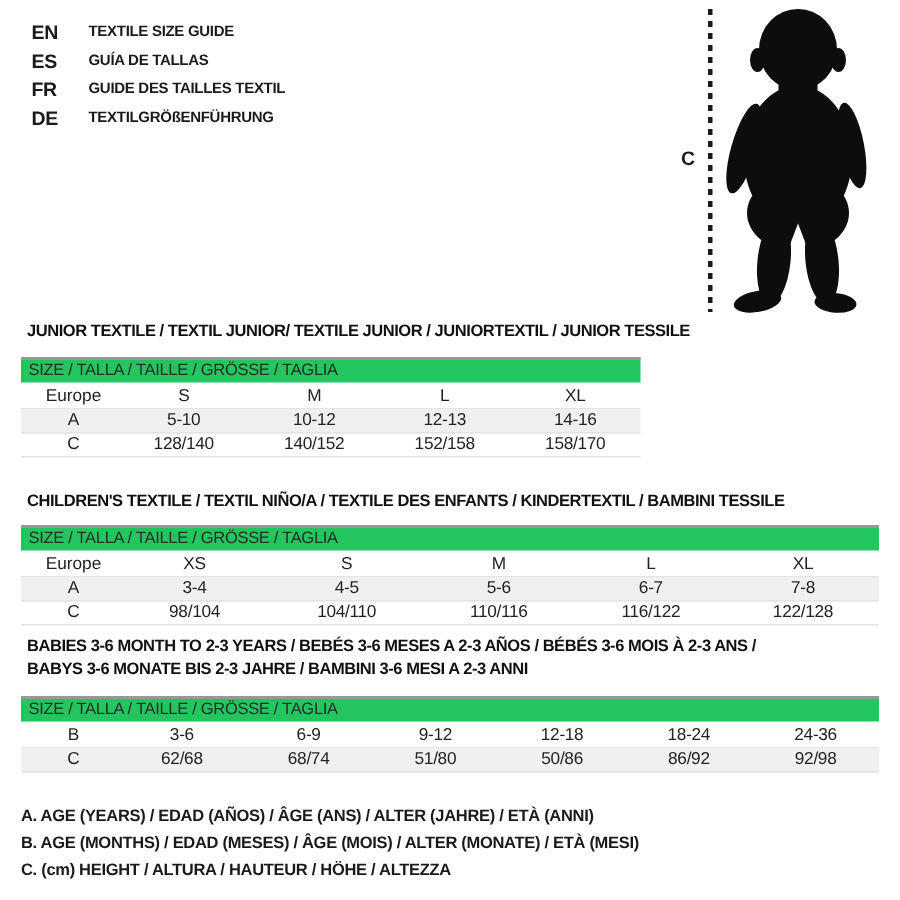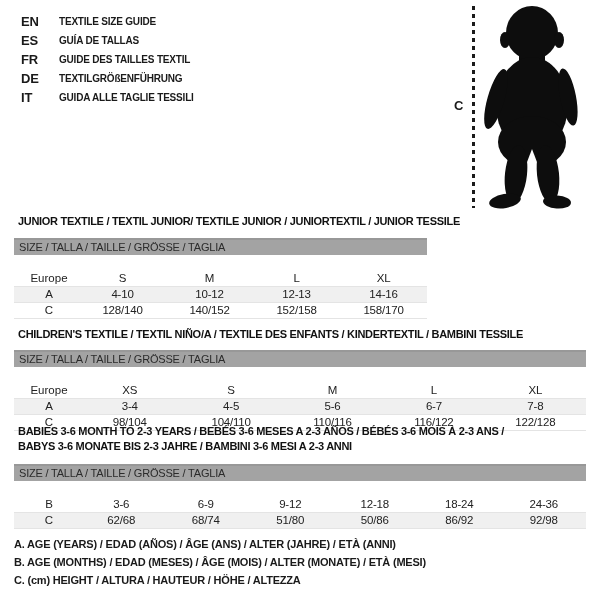--- a/index.html
+++ b/index.html
@@ -21,23 +21,23 @@
   }
   .height-label{position:absolute;left:6px;top:98px;font-size:13px;font-weight:700;}
   .silhouette{position:absolute;left:32px;top:3px;}
   
   .section-title{
     position:absolute;left:18px;font-size:11px;font-weight:700;
     letter-spacing:-0.3px;white-space:nowrap;color:#111;
   }
   .sizetable{position:absolute;left:14px;}
   .thead{
-    height:15px;line-height:15px;background:#a3a3a3;border-top:2px solid #989898;
+    height:15px;line-height:15px;background:#22c55e;border-top:2px solid #989898;
     padding-left:5px;font-size:11px;color:#2b2b2b;letter-spacing:-0.2px;
-    margin-bottom:16px;
+    margin-bottom:2px;
   }
   .trow{display:flex;height:15px;line-height:15px;border-bottom:1px solid #e4e4e4;font-size:11.5px;color:#222;}
   .trow.alt{background:#f0f0f0;}
   .tlabel{width:60px;padding-left:5px;text-align:center;}
   .tcell{flex:1;text-align:center;letter-spacing:-0.2px;}
   .w-narrow{width:413px;}
   .w-wide{width:572px;}
   
   .legend{position:absolute;left:14px;top:535px;}
   .legend-line{height:18px;line-height:18px;font-size:11px;font-weight:700;letter-spacing:-0.2px;white-space:nowrap;}
@@ -54,24 +54,20 @@
     <span class="lang-code">ES</span>
     <span class="lang-label">GUÍA DE TALLAS</span>
   </div>
   <div class="lang-row">
     <span class="lang-code">FR</span>
     <span class="lang-label">GUIDE DES TAILLES TEXTIL</span>
   </div>
   <div class="lang-row">
     <span class="lang-code">DE</span>
     <span class="lang-label">TEXTILGRÖßENFÜHRUNG</span>
-  </div>
-  <div class="lang-row">
-    <span class="lang-code">IT</span>
-    <span class="lang-label">GUIDA ALLE TAGLIE TESSILI</span>
   </div>
 </div>
 
 <div class="figure-area">
   <span class="height-label">C</span>
   <div class="height-line"></div>
   <svg class="silhouette" width="104" height="212" viewBox="0 0 104 212" fill="#0d0d0d" xmlns="http://www.w3.org/2000/svg">
 
     <ellipse cx="52" cy="30" rx="26" ry="27"></ellipse>
 
@@ -102,21 +98,21 @@
   <div class="thead">SIZE / TALLA / TAILLE / GRÖSSE / TAGLIA</div>
   <div class="trow">
     <span class="tlabel">Europe</span>
     <span class="tcell">S</span>
     <span class="tcell">M</span>
     <span class="tcell">L</span>
     <span class="tcell">XL</span>
   </div>
   <div class="trow alt">
     <span class="tlabel">A</span>
-    <span class="tcell">4-10</span>
+    <span class="tcell">5-10</span>
     <span class="tcell">10-12</span>
     <span class="tcell">12-13</span>
     <span class="tcell">14-16</span>
   </div>
   <div class="trow">
     <span class="tlabel">C</span>
     <span class="tcell">128/140</span>
     <span class="tcell">140/152</span>
     <span class="tcell">152/158</span>
     <span class="tcell">158/170</span>

